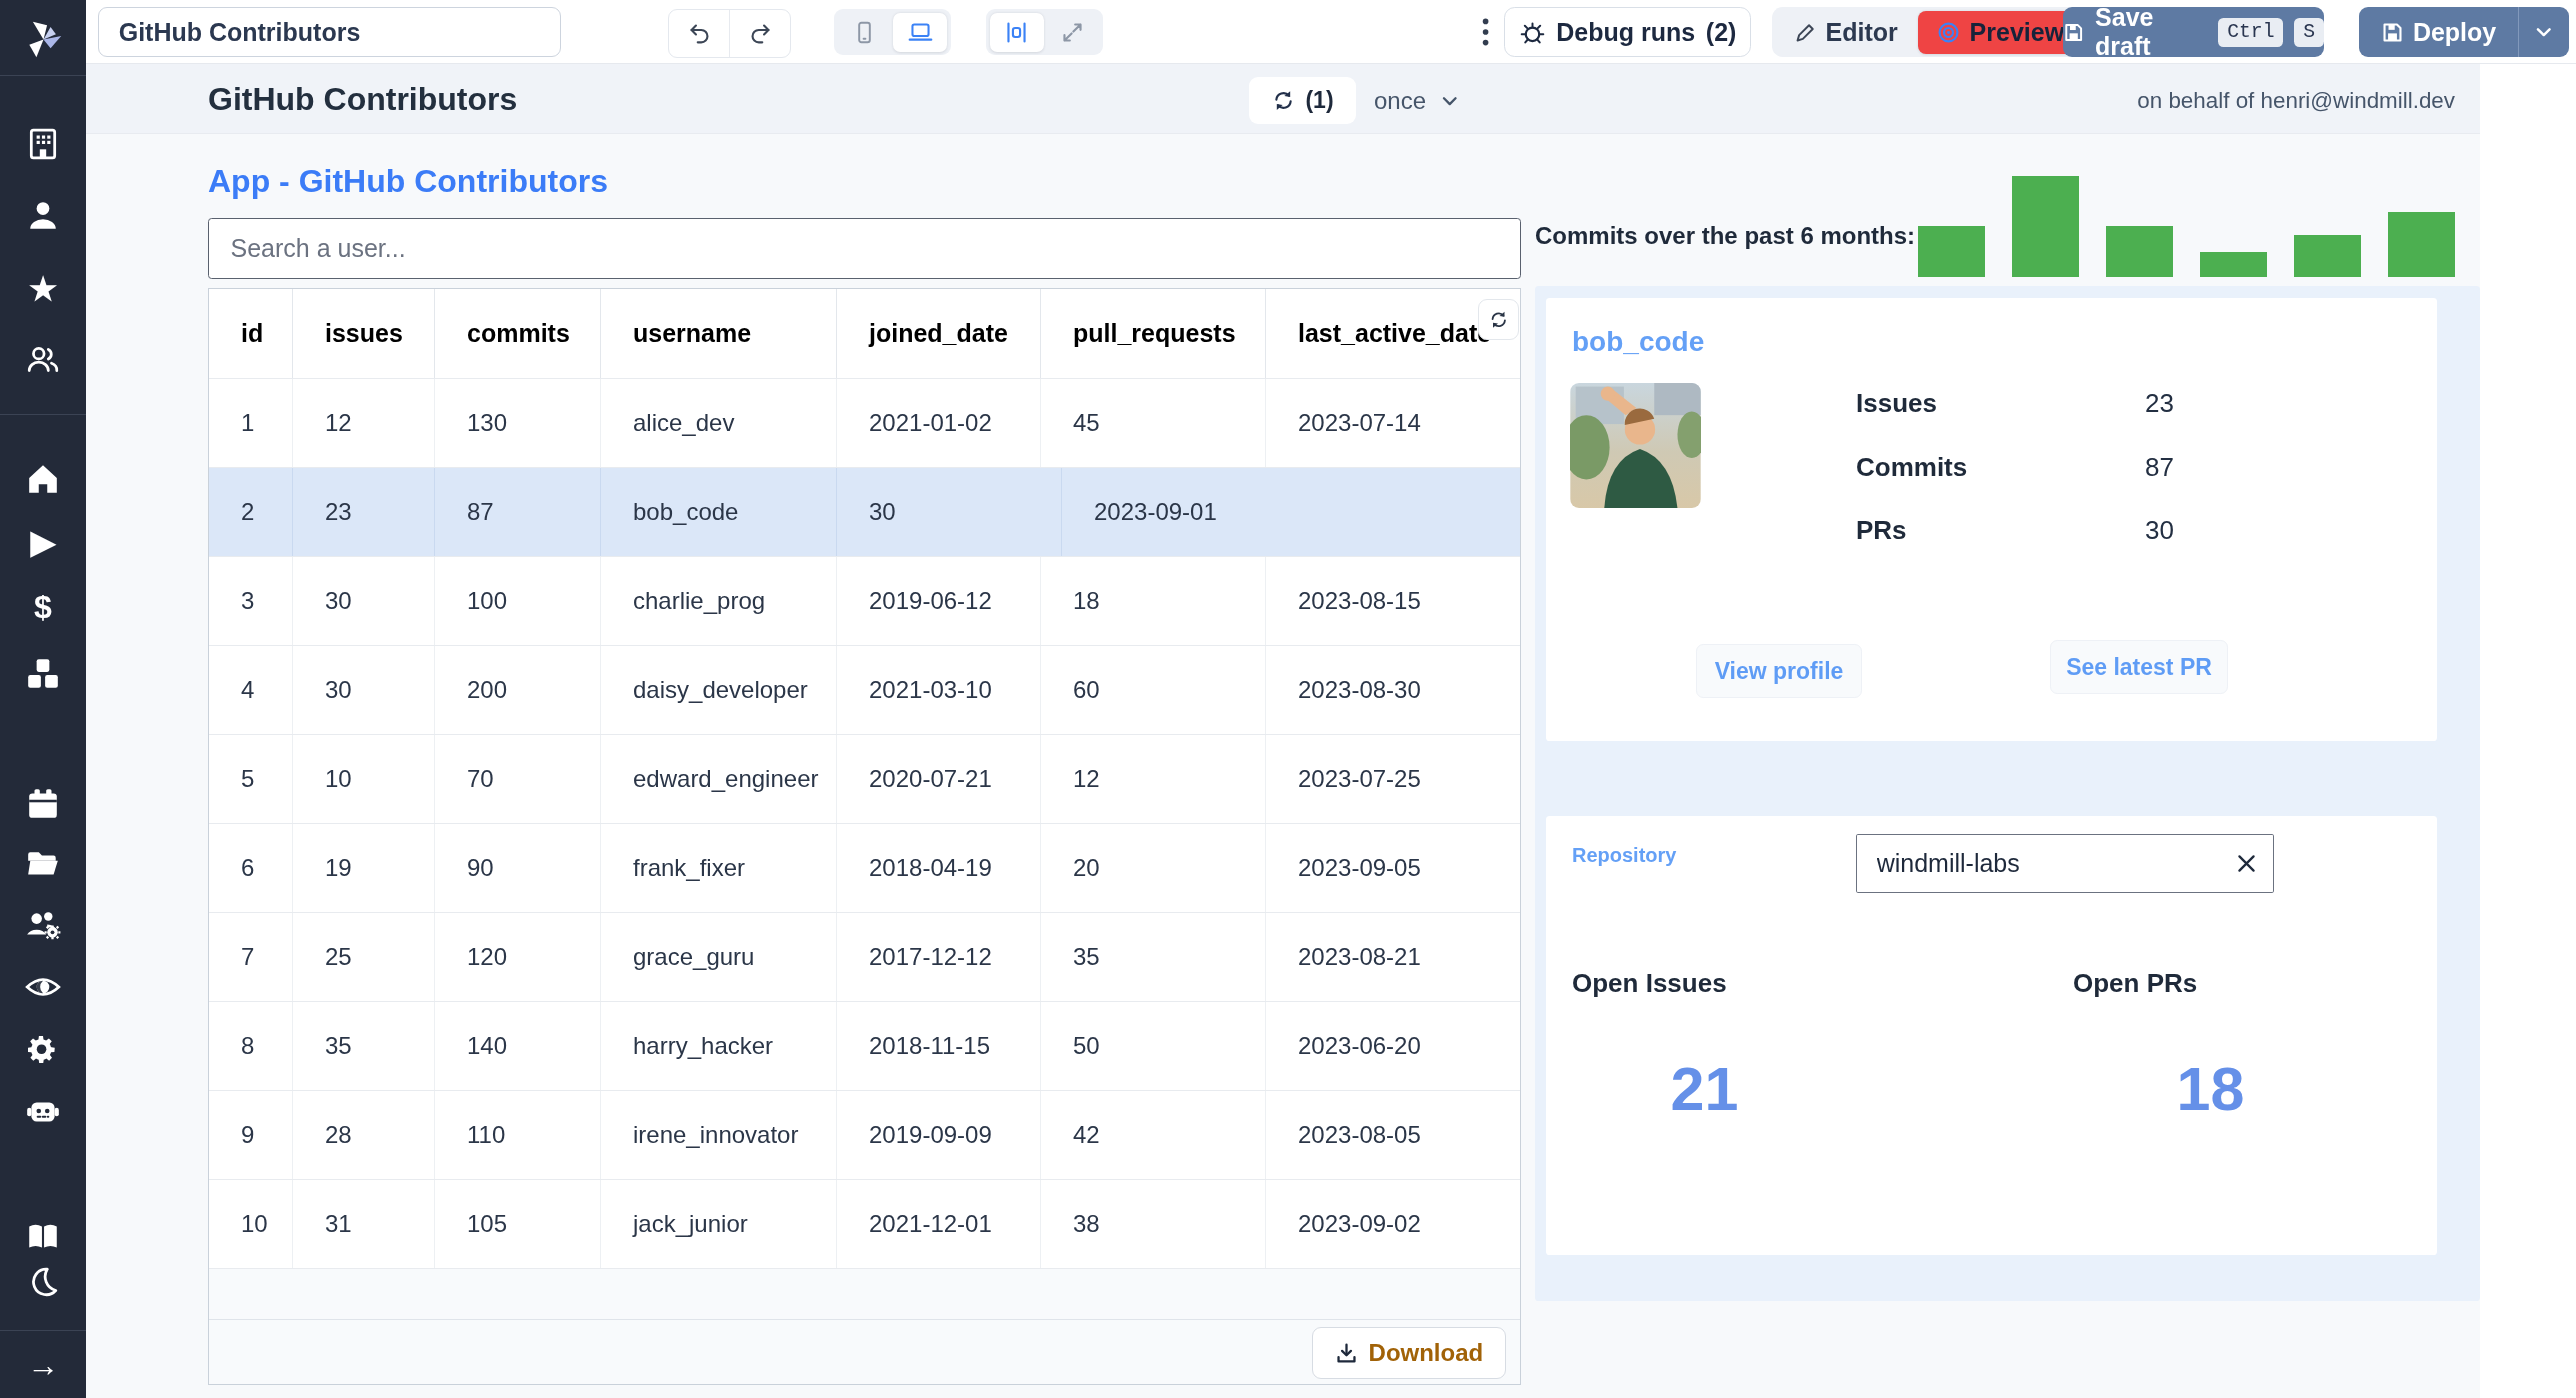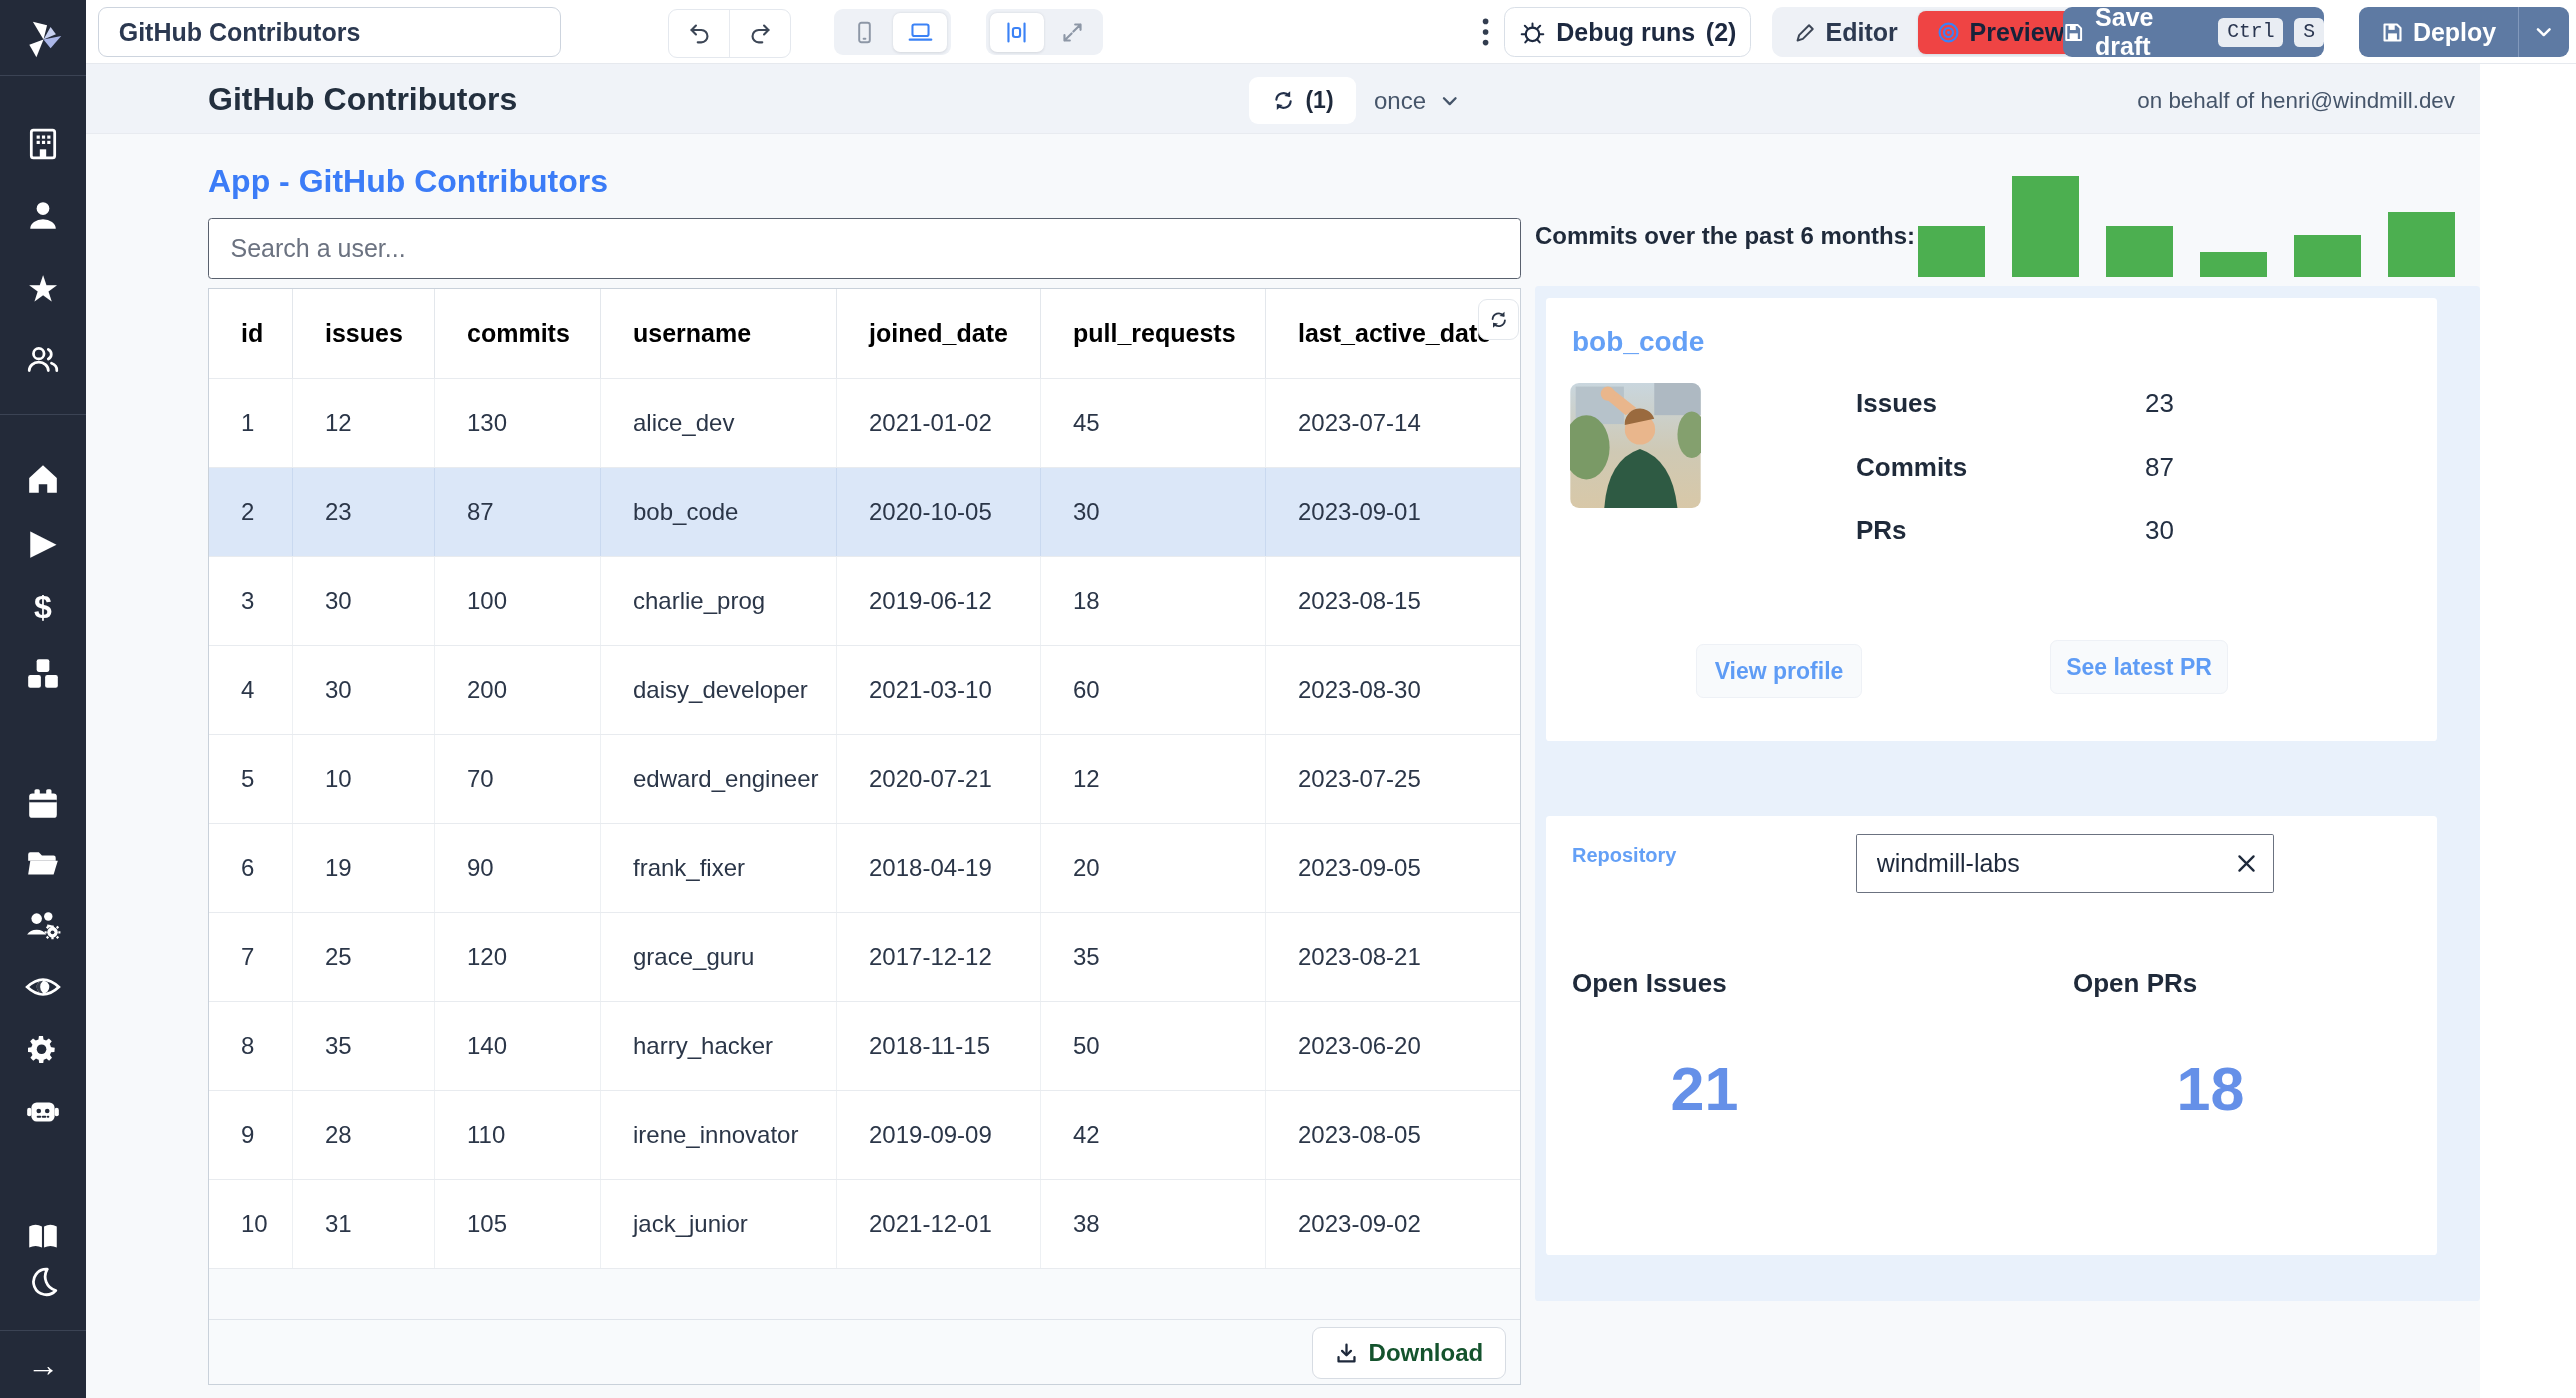--- a/index.html
+++ b/index.html
@@ -55,21 +55,21 @@
   .th + .th{border-left:0.9px solid #e3e7ec;}
   .trow{display:flex;height:88px;border-top:0.9px solid #e8ebef;background:#fff;cursor:pointer;}
   .trow.selected{background:#dbe7f8;}
   .td{display:flex;align-items:center;font-size:24px;color:#2b3648;padding-left:32px;box-sizing:border-box;}
   .td + .td{border-left:0.9px solid #edf0f3;}
   .trow.selected .td + .td{border-left-color:#c9d9f0;}
   .c0{width:83px;}.c1{width:142px;}.c2{width:166px;}.c3{width:236px;}.c4{width:204px;}.c5{width:225px;}.c6{flex:1;}
   #empty-row{height:50px;background:#f8fafc;border-top:0.9px solid #e8ebef;}
   #table-footer{height:64px;background:#f8fafc;border-top:0.9px solid #dfe4ea;position:relative;}
   #download-btn{position:absolute;right:14.3px;top:7.2px;height:50px;padding:0 21.5px;background:#fff;border:0.9px solid #d7dce3;border-radius:9px;
-    display:flex;align-items:center;gap:10.7px;font-size:24px;font-weight:600;color:#14532d;cursor:pointer;}
+    display:flex;align-items:center;gap:10.7px;font-size:24px;font-weight:600;color:#a16207;cursor:pointer;}
   #table-refresh-btn{left:1478px;top:299px;width:41px;height:41px;background:#fff;border:0.9px solid #e3e7ec;border-radius:9px;
     display:flex;align-items:center;justify-content:center;cursor:pointer;z-index:5;}
 
   
   #commits-label{left:1535px;top:222px;font-size:24px;font-weight:600;color:#1f2a3a;}
   #commits-bars{left:1918px;top:176px;width:537px;height:101px;display:flex;align-items:flex-end;gap:27px;}
   .bar{width:67px;background:#4caf50;}
   #blue-panel{left:1535px;top:286px;width:945px;height:1015px;background:#e9f1fb;border-radius:3.6px;}
   .card{position:absolute;background:#ffffff;border-radius:3.6px;box-sizing:border-box;}
   #profile-card{left:1546px;top:298px;width:891px;height:443px;}
@@ -385,21 +385,20 @@
         <div class="td c3">alice_dev</div>
         <div class="td c4">2021-01-02</div>
         <div class="td c5">45</div>
         <div class="td c6">2023-07-14</div>
       </div>
       <div class="trow selected">
         <div class="td c0">2</div>
         <div class="td c1">23</div>
         <div class="td c2">87</div>
         <div class="td c3">bob_code</div>
-        <div class="td c4">2020-10-05</div>
         <div class="td c5">30</div>
         <div class="td c6">2023-09-01</div>
       </div>
       <div class="trow">
         <div class="td c0">3</div>
         <div class="td c1">30</div>
         <div class="td c2">100</div>
         <div class="td c3">charlie_prog</div>
         <div class="td c4">2019-06-12</div>
         <div class="td c5">18</div>

